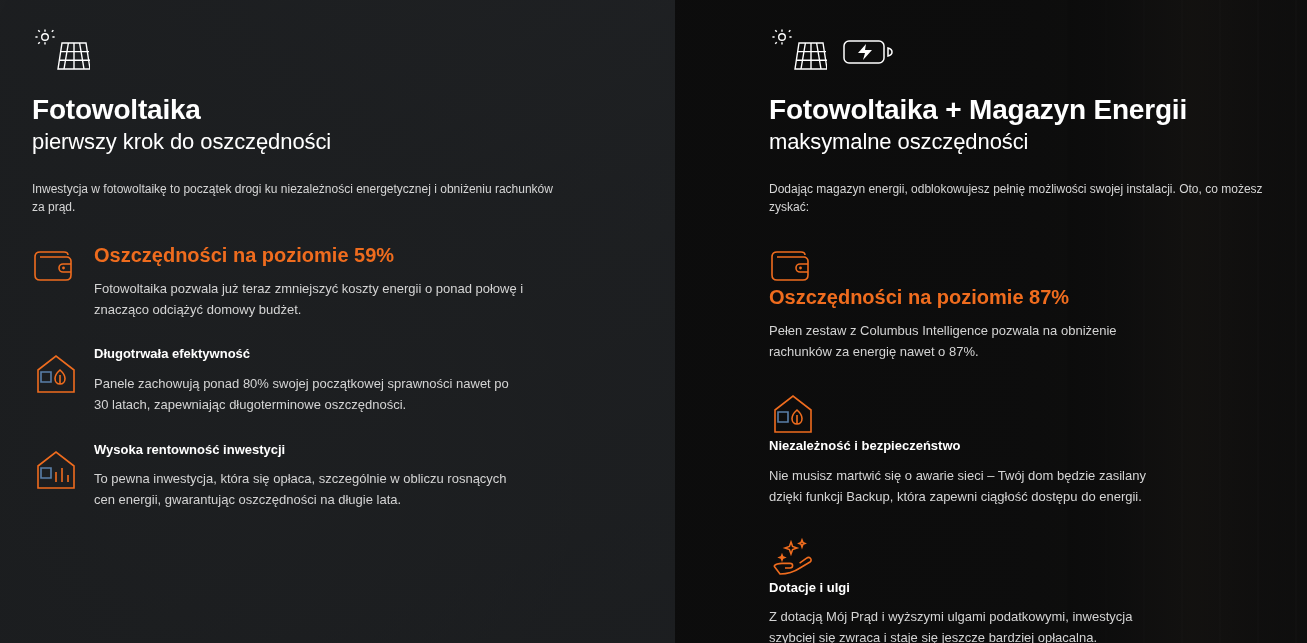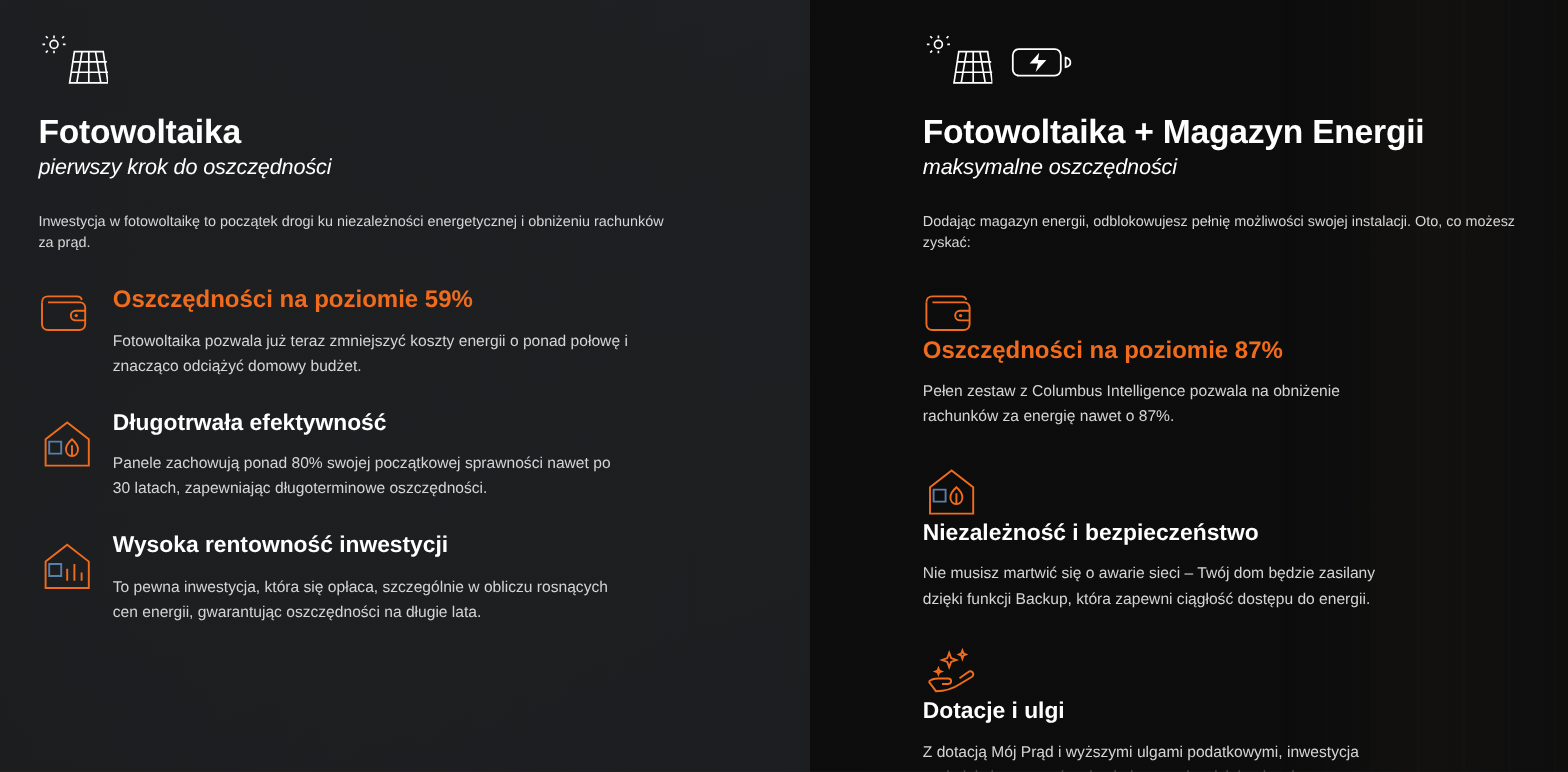--- a/index.html
+++ b/index.html
@@ -68,26 +68,25 @@
   h1.title {
     color: #ffffff;
     font-size: 28px;
     font-weight: bold;
     letter-spacing: -0.2px;
     margin-top: 14px;
     line-height: 1.15;
   }
   h2.subtitle {
     color: #ffffff;
-    font-size: 18px;
+    font-size: 22px;
     font-weight: normal;
     line-height: 1.2;
     margin-top: 3px;
     letter-spacing: -0.1px;
-    font-style: italic;
   }
   p.lead {
     color: #d6d6d6;
     font-size: 12px;
     line-height: 1.55;
     margin-top: 24px;
     max-width: 530px;
   }
 
   .features { margin-top: 26px; }
@@ -99,21 +98,21 @@
     justify-content: space-between;
   }
   .feature-icon {
     width: 62px;
     min-width: 62px;
     padding-top: 4px;
   }
   .feature-icon svg { display: block; }
   .feature-body { flex: 1; }
   .feature-title {
-    font-size: 19px;
+    font-size: 13px;
     font-weight: bold;
     line-height: 1.2;
     color: #ffffff;
   }
   .feature-title.accent { color: #ef6c1e; font-size: 20px; }
   .feature-desc {
     margin-top: 12px;
     font-size: 13px;
     line-height: 1.6;
     color: #d4d4d4;

